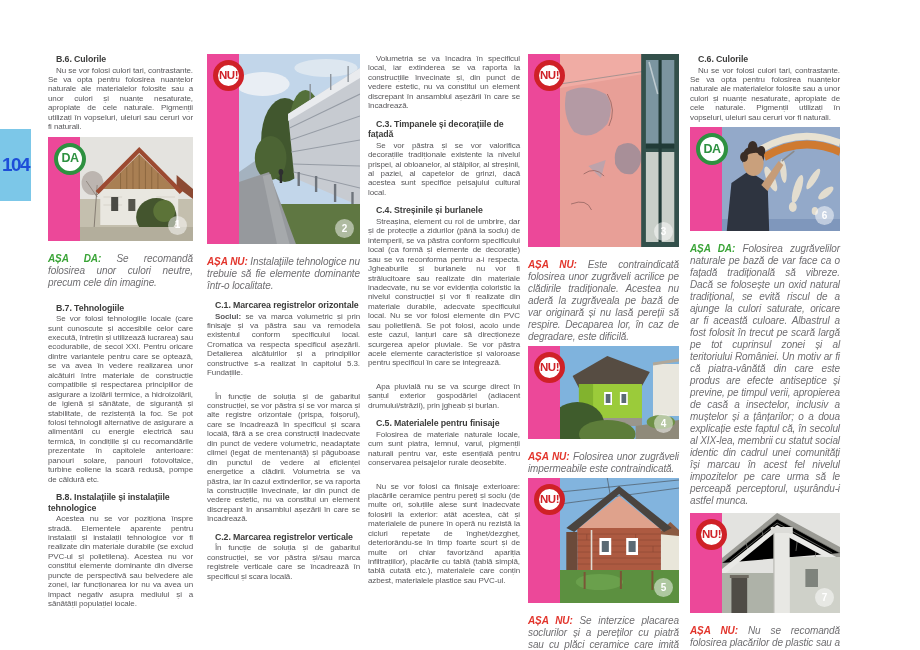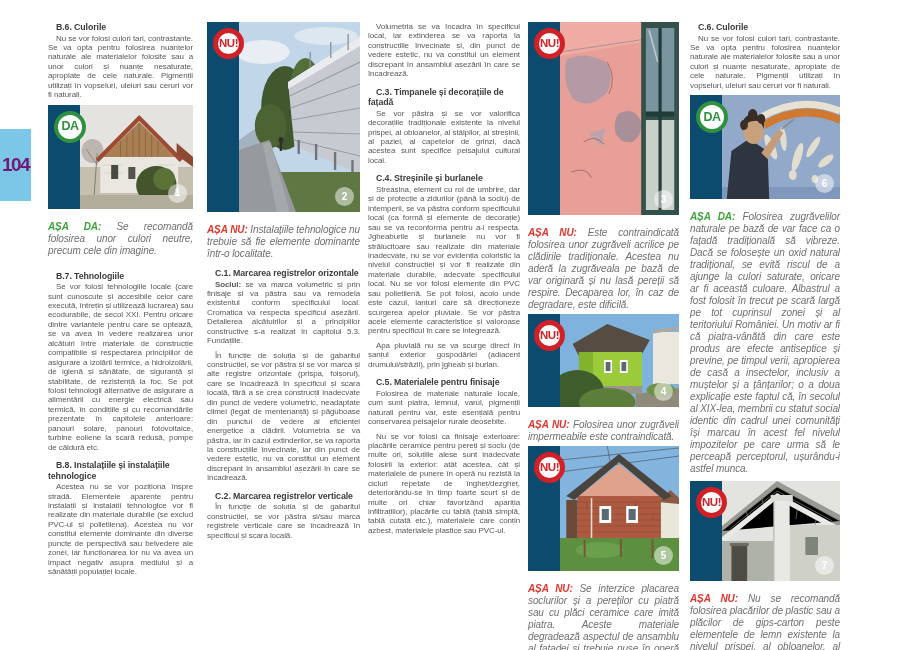--- a/index.html
+++ b/index.html
@@ -4,37 +4,37 @@
 <style>
   :root{
     --accent-red:#d2232a; --accent-green:#2e9b44; --tab-blue:#7cc7e8;
     --heading-gray:#3d3d3c; --body-gray:#59585b; --caption-gray:#6f6e71;
   }
   *{box-sizing:border-box;}
   html,body{margin:0;padding:0;}
   body{width:920px;height:650px;background:#fff;font-family:"Liberation Sans",sans-serif;color:var(--body-gray);}
   .page{position:relative;width:920px;height:650px;background:#ffffff;overflow:hidden;}
   .pagetab{position:absolute;left:0;top:129px;width:31px;height:72px;background:var(--tab-blue);
-    color:#701a75;display:flex;align-items:center;justify-content:center;
+    color:#1d4ed8;display:flex;align-items:center;justify-content:center;
     font-weight:bold;font-size:19px;letter-spacing:-1.5px;}
-  .col{position:absolute;top:20px;font-size:8px;letter-spacing:-0.1px;line-height:1.18;text-align:justify;}
+  .col{position:absolute;top:52px;font-size:8px;letter-spacing:-0.1px;line-height:1.18;text-align:justify;}
   .col1{left:48px;width:145px;}
   .col2{left:207px;width:153px;}
   .col3{left:368px;width:152px;}
   .col4{left:528px;width:151px;}
   .col5{left:690px;width:150px;}
   p{margin:0;text-indent:8px;}
-  p + p{margin-top:5px;}
+  p + p{margin-top:14px;}
   h4{margin:8px 0 1px;font-size:8.8px;color:var(--heading-gray);text-indent:8px;text-align:left;line-height:1.2;}
   h4.first{margin-top:2px;}
   h3.bigh{margin:9px 0 4px;font-size:12.6px;color:var(--heading-gray);text-align:left;line-height:1.18;text-indent:0;letter-spacing:-0.2px;}
   .lead{font-weight:bold;}
   figure.fig{margin:5px 0 0;}
   figure.fig.tight{margin-top:3px;}
-  .photo{position:relative;width:100%;overflow:hidden;background:#0c4a6e;padding-left:32px;}
+  .photo{position:relative;width:100%;overflow:hidden;background:#ec4899;padding-left:32px;}
   .photo svg{display:block;width:100%;height:100%;}
   .stamp{position:absolute;top:6px;left:6px;border-radius:50%;background:#fff;
     display:flex;align-items:center;justify-content:center;font-style:normal;
     font-weight:bold;letter-spacing:-0.5px;}
   .stamp.nu{width:31px;height:31px;border:5px solid #cf2127;color:#cf2127;font-size:11.5px;}
   .stamp.da{width:32px;height:32px;border:4.5px solid #2e9140;color:#2e9140;font-size:12.5px;}
   .num{position:absolute;right:6px;bottom:6px;width:19px;height:19px;border-radius:50%;
     background:rgba(255,255,255,0.5);color:#fff;font-size:10px;font-weight:bold;
     display:flex;align-items:center;justify-content:center;}
   figcaption.cap{margin-top:12px;font-style:italic;font-size:10px;line-height:1.2;color:var(--caption-gray);text-align:justify;}

